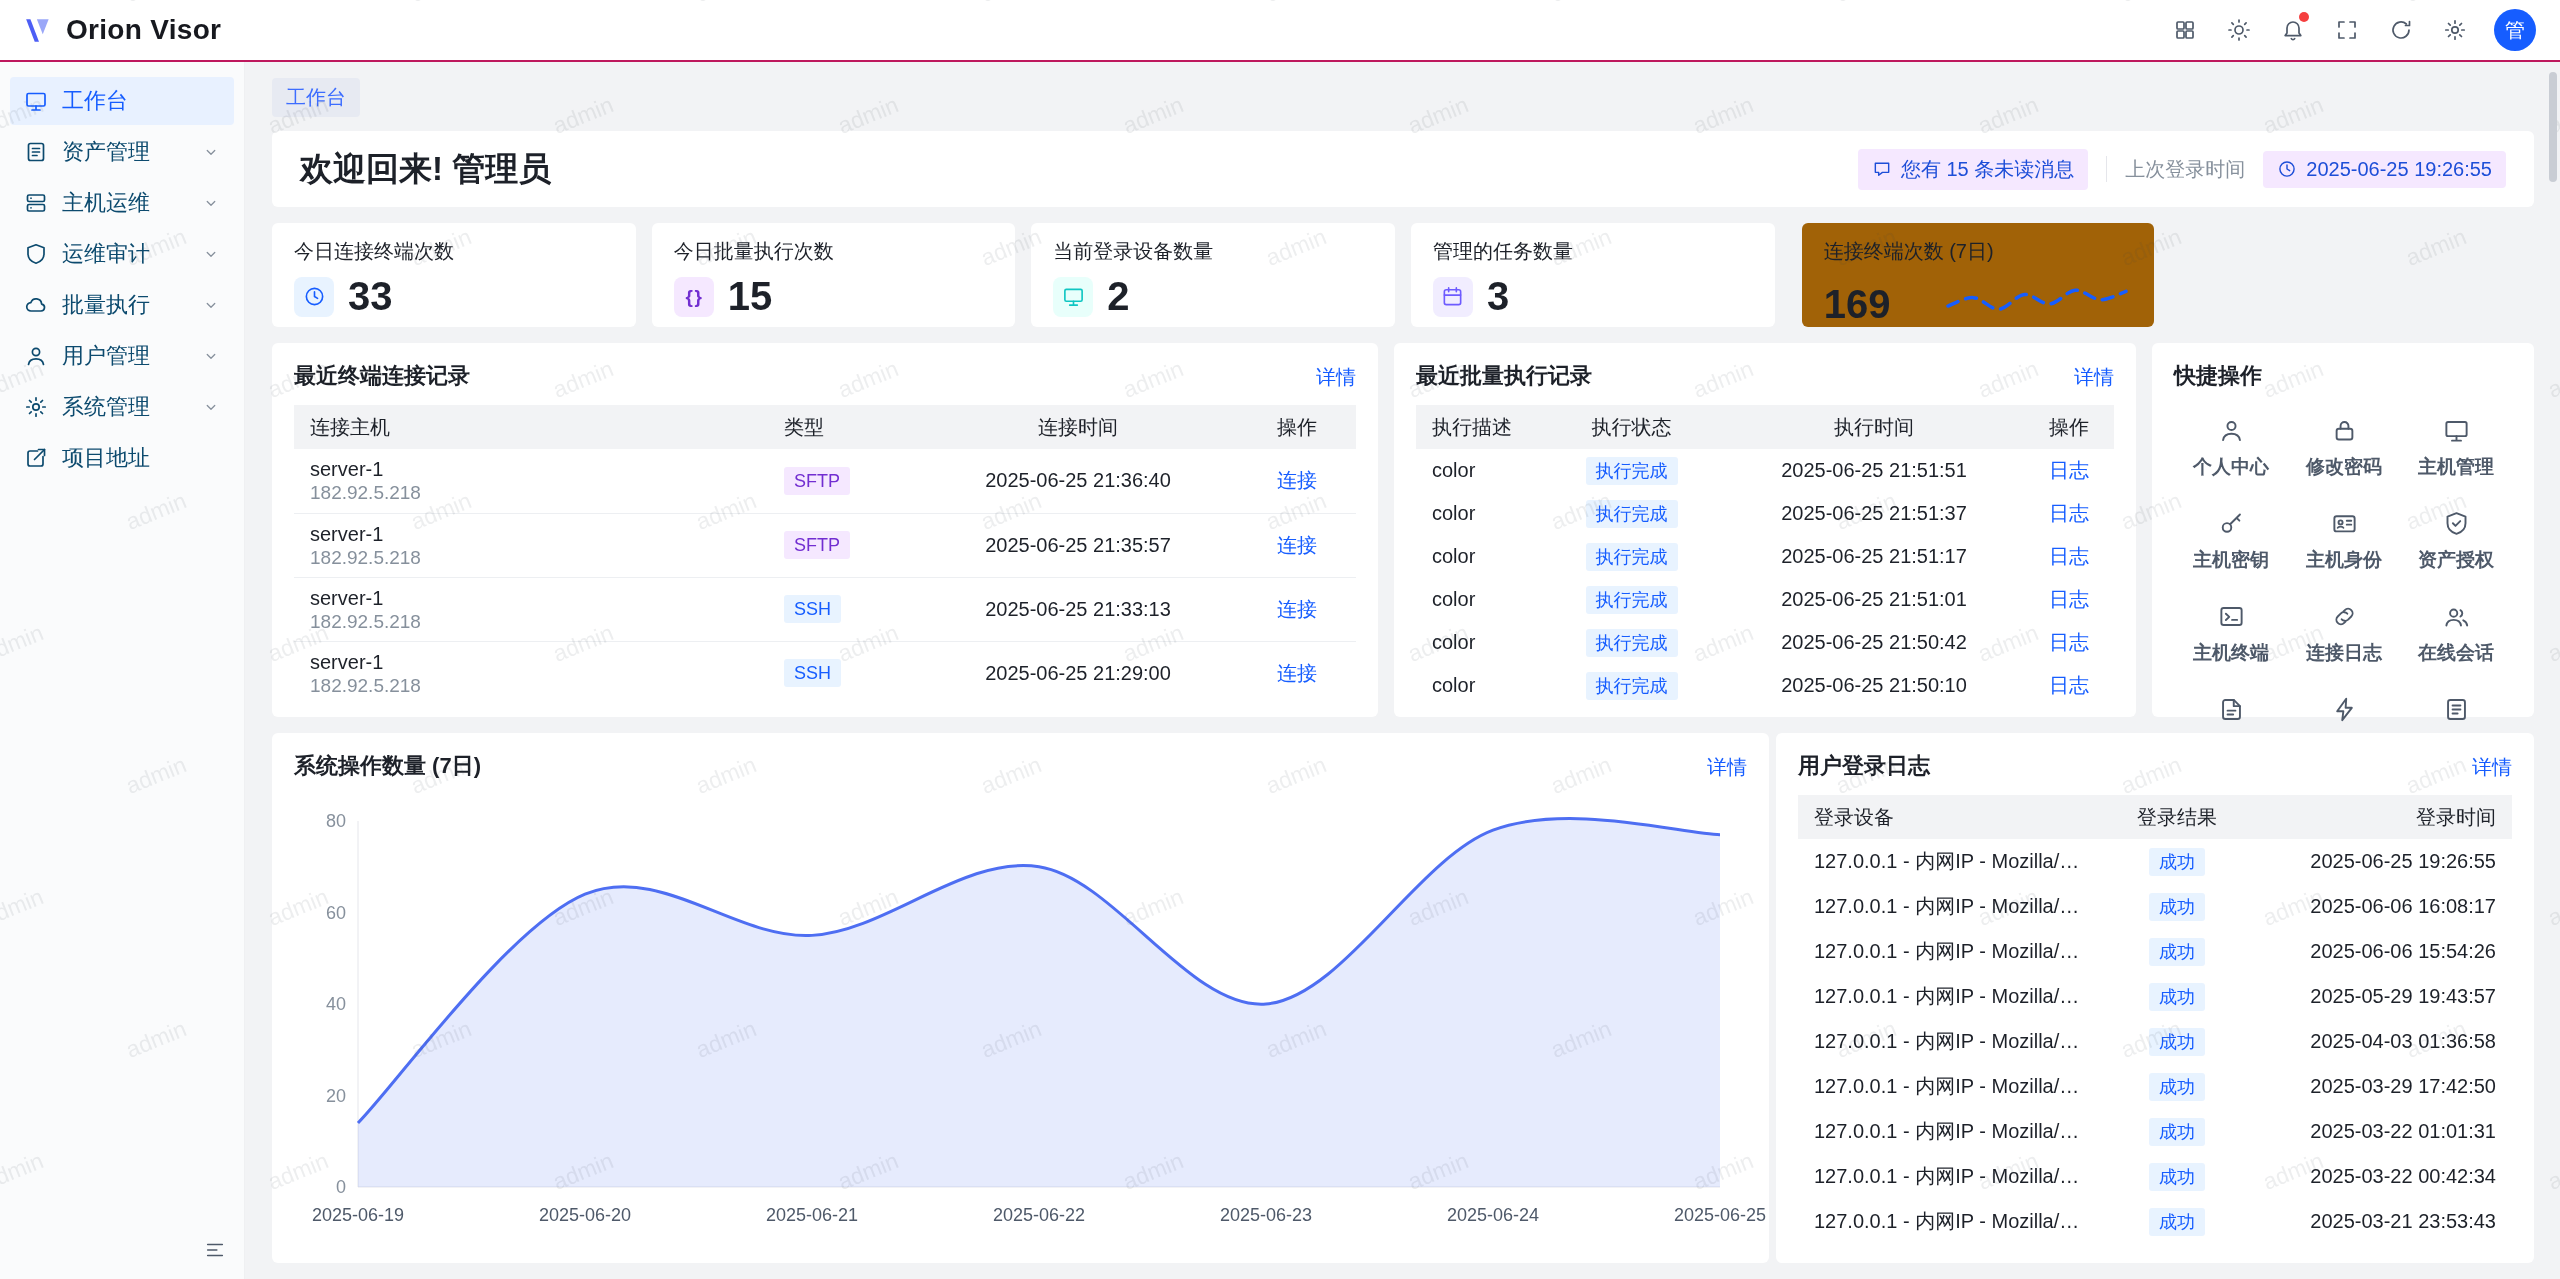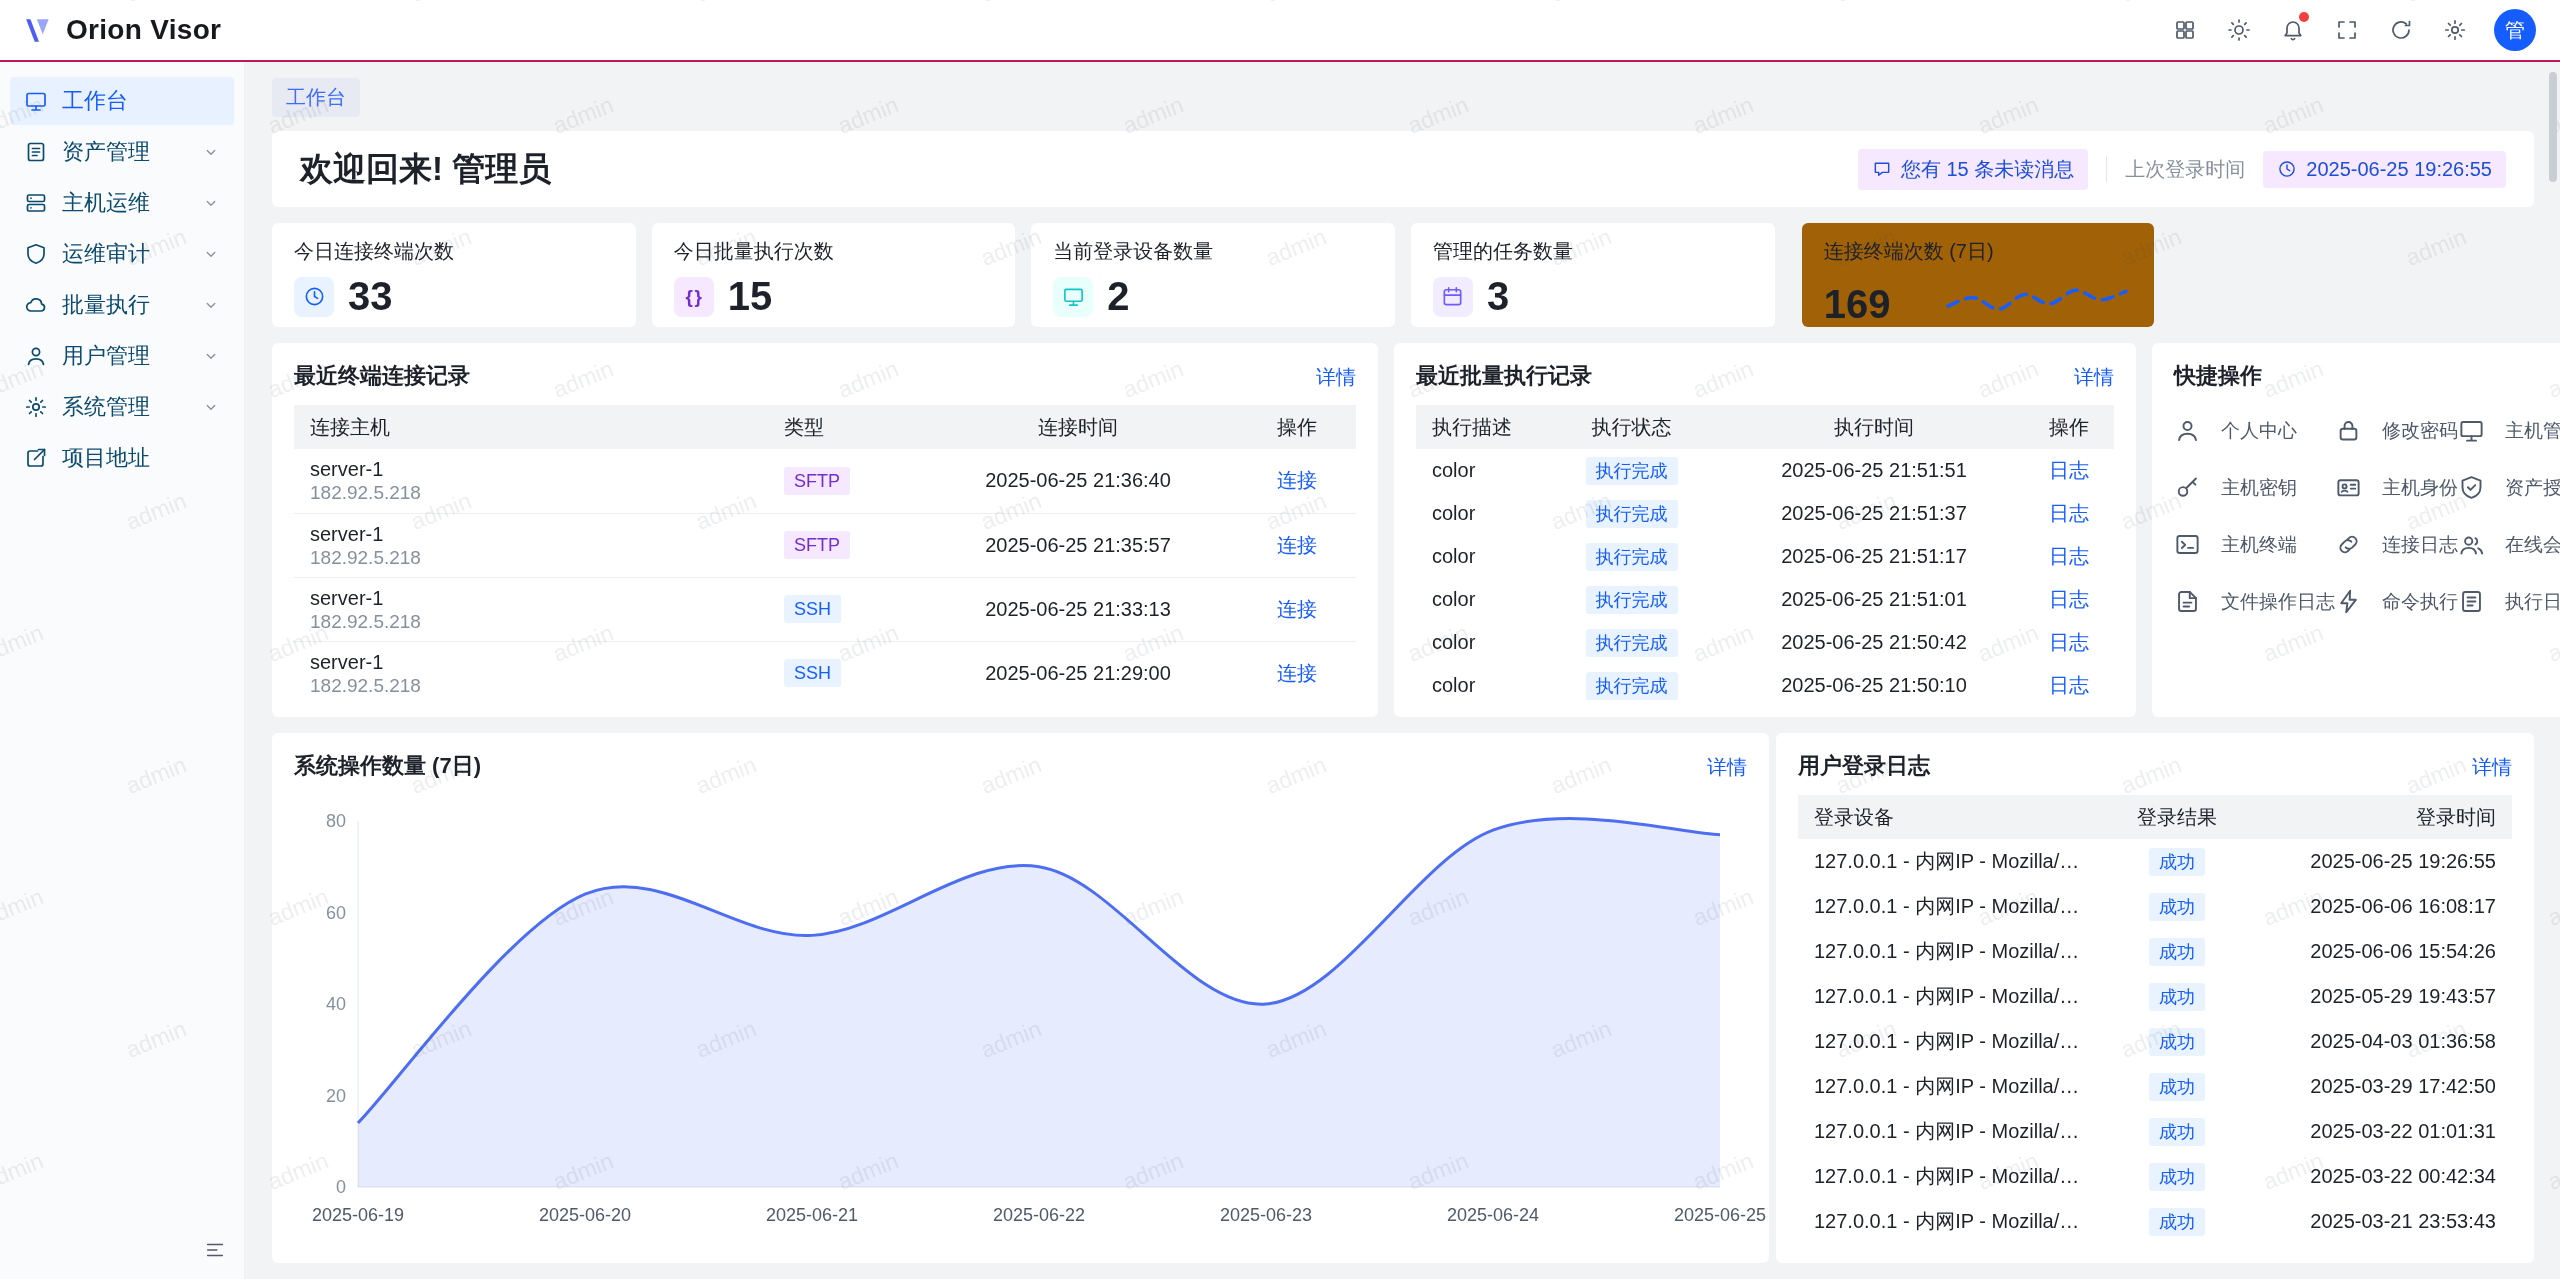--- a/index.html
+++ b/index.html
@@ -93,21 +93,21 @@
   .c-result { width:150px; text-align:center; }
   .c-ltime { width:260px; text-align:right; }
   .host-name { line-height:24px; }
   .host-ip { color:#86909C; font-size:19px; line-height:23px; }
   .truncate { white-space:nowrap; overflow:hidden; text-overflow:ellipsis; }
   .badge { display:inline-block; padding:4px 10px; border-radius:3px; font-size:18px; line-height:20px; }
   .badge-purple { background:#F5E8FF; color:#722ED1; }
   .badge-blue { background:#E8F3FF; color:#165DFF; }
 
   .qa-grid { display:grid; grid-template-columns:repeat(3,1fr); row-gap:6px; }
-  .qa-item { display:flex; flex-direction:row; align-items:center; gap:20px; padding:12px 0; cursor:pointer; border-radius:4px; }
+  .qa-item { display:flex; flex-direction:column; align-items:center; gap:10px; padding:12px 0; cursor:pointer; border-radius:4px;font-weight:bold; }
   .qa-item svg { width:27px; height:27px; color:#4E5969; }
   .qa-label { font-size:19px; color:#4E5969; white-space:nowrap; }
 
   #main-chart { overflow:visible; display:block; }
   #spark-line, #spark-bars { display:block; }
 
   #watermark-layer { position:fixed; left:0; top:0; width:2560px; height:1279px;
     pointer-events:none; z-index:60; overflow:hidden; }
   #watermark-layer span { position:absolute; transform:rotate(-22deg); font-size:23px;
     color:rgba(60,66,80,0.09); white-space:nowrap; }

